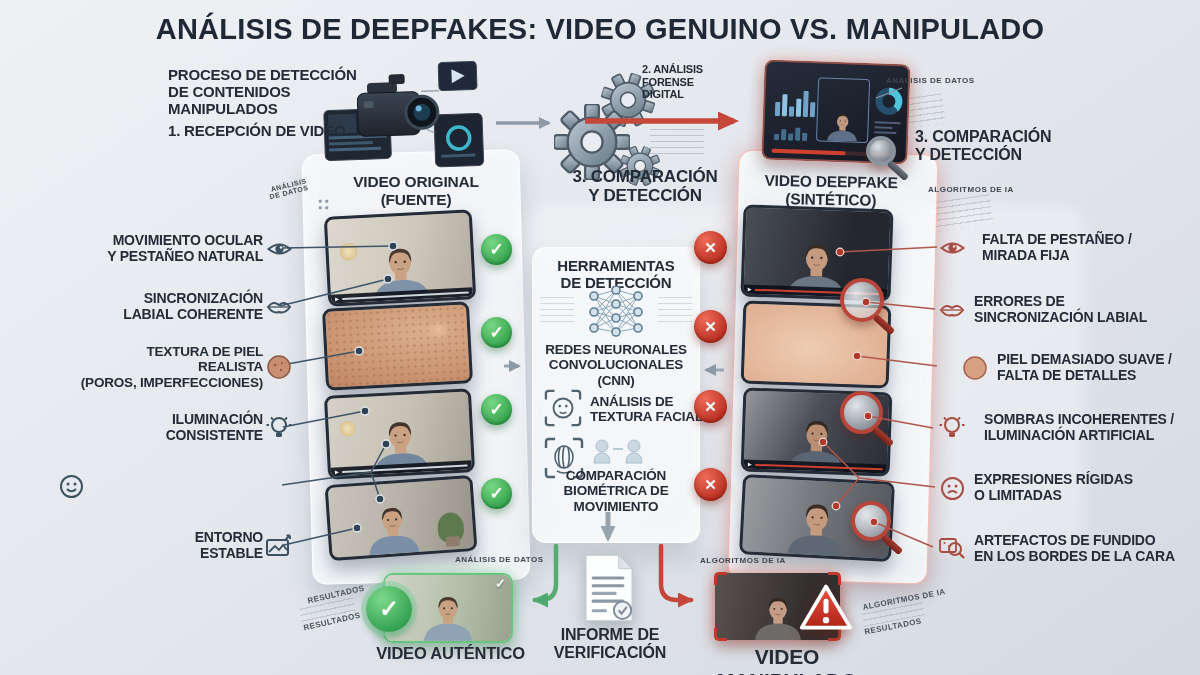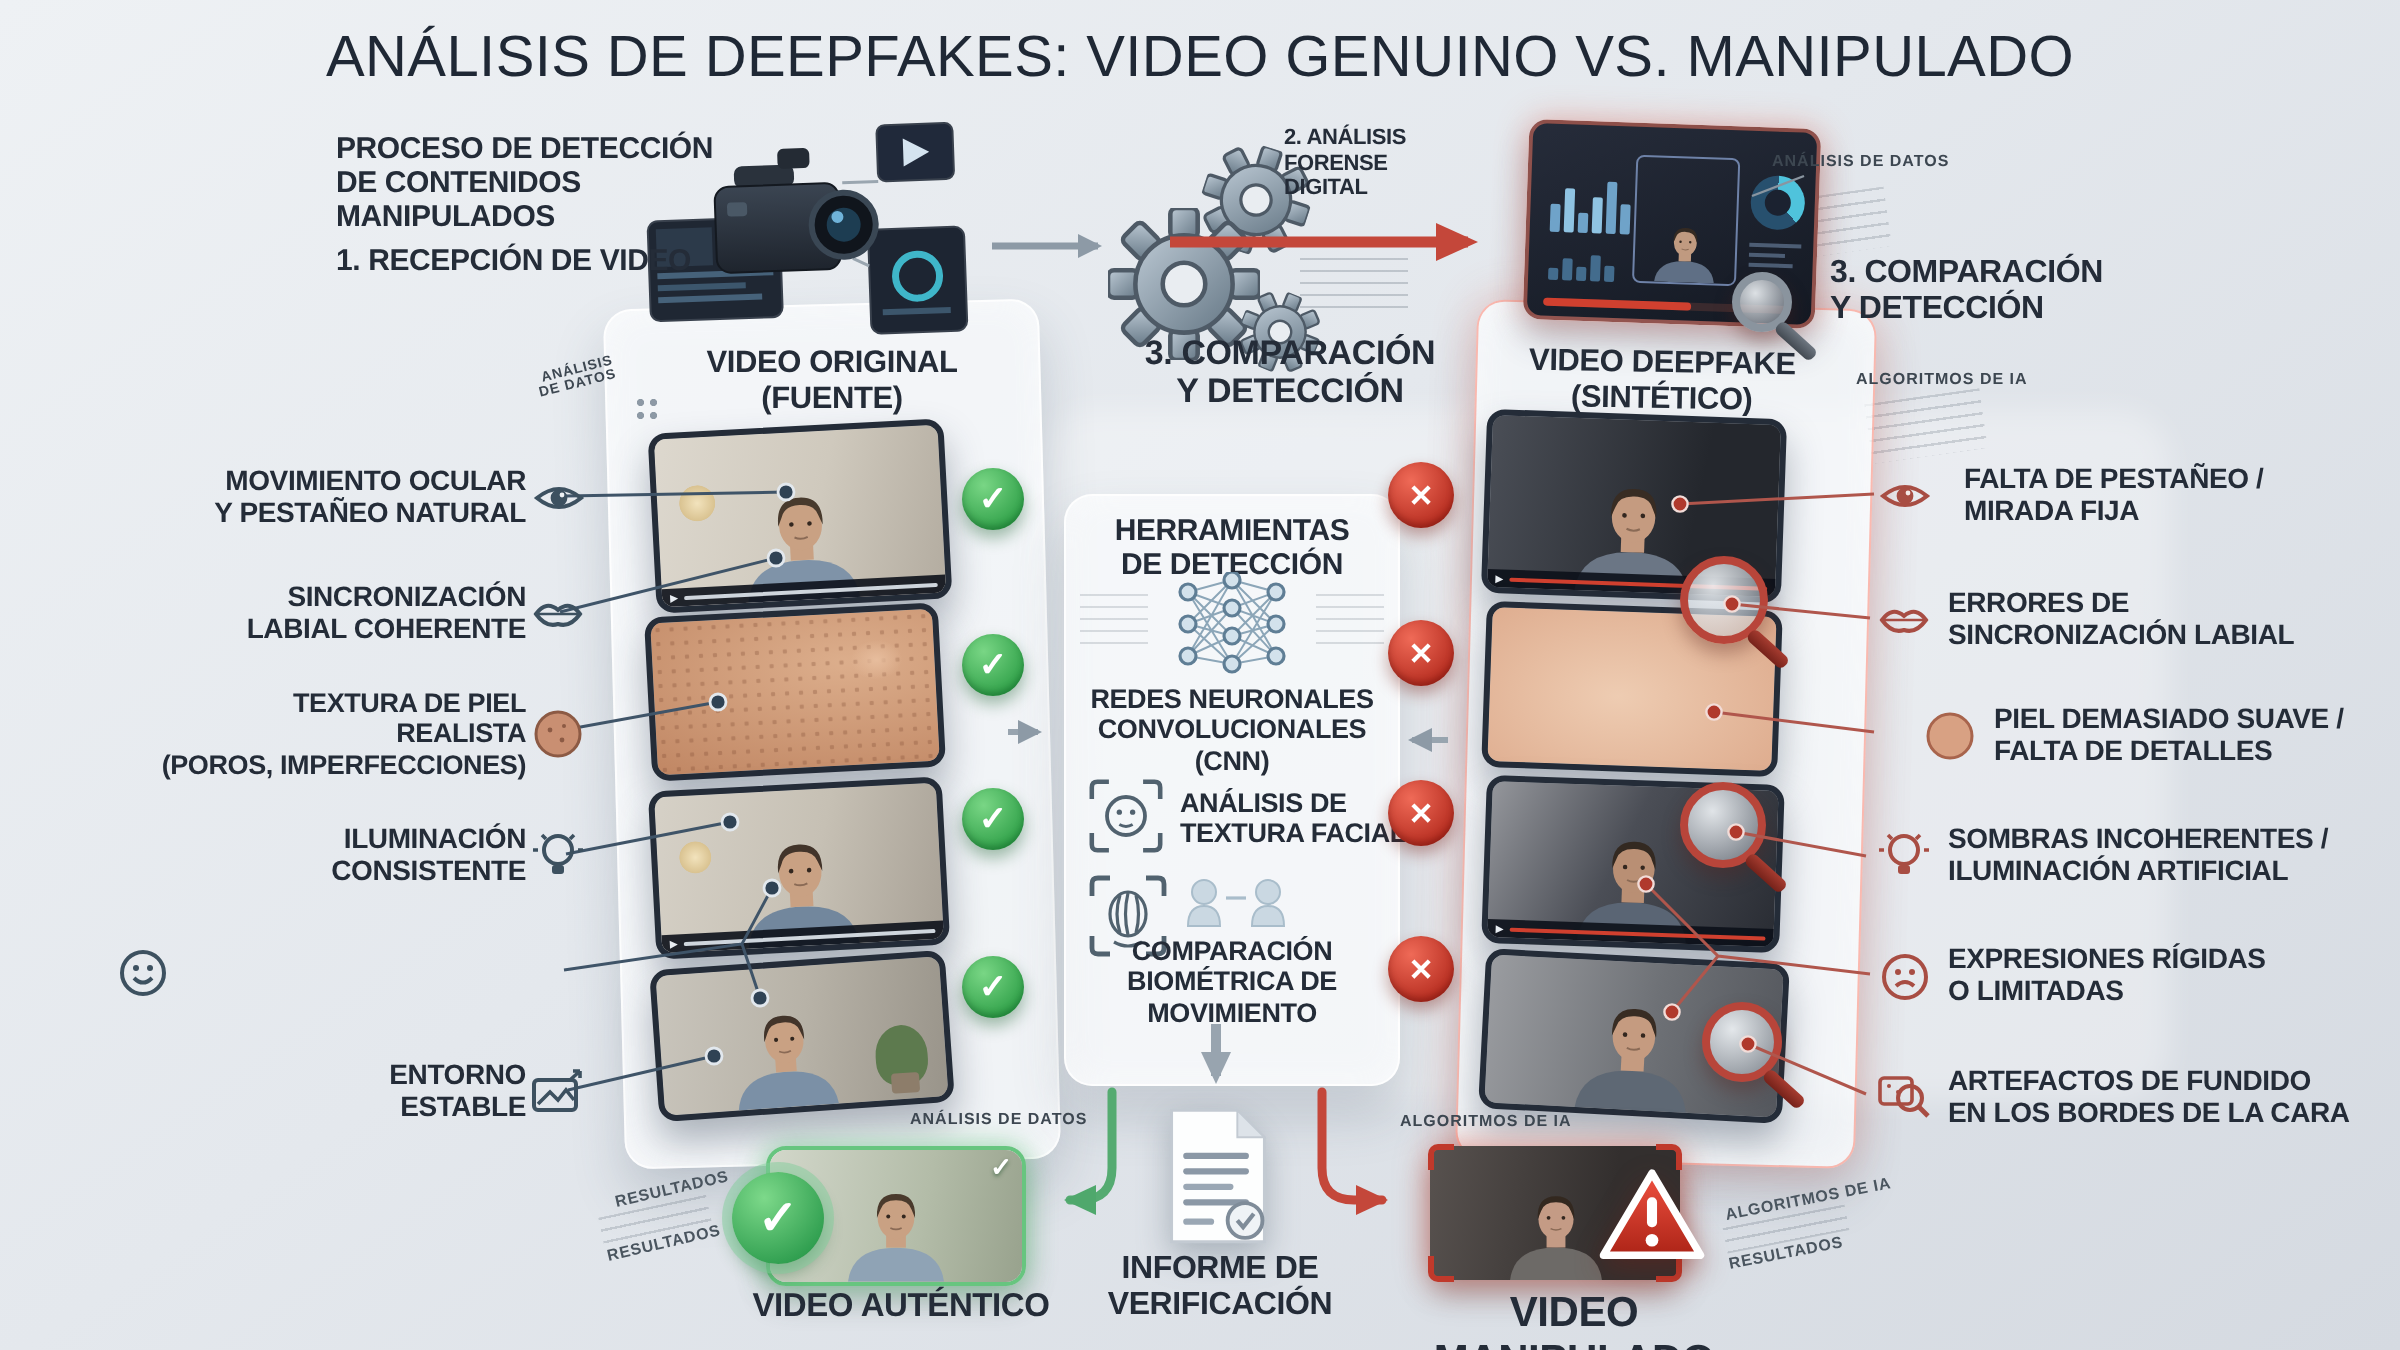--- a/index.html
+++ b/index.html
@@ -120,21 +120,21 @@
         <circle cx="866" cy="302" r="3.8"></circle>
         <circle cx="857" cy="356" r="3.8"></circle>
       <circle cx="868" cy="416" r="3.8"></circle>
         <circle cx="823" cy="442" r="3.8"></circle>
         <circle cx="836" cy="506" r="3.8"></circle>
         <circle cx="874" cy="522" r="3.8"></circle>
     </g>
     <path d="M902,88 L876,98" stroke="#8a95a0" stroke-width="1.2" fill="none"></path>
   </svg>
 
-  <div class="abs lab ctr" style="left:0;top:13px;width:1200px;font-size:29px;font-weight:400;color:#1f2835;letter-spacing:.2px;z-index:6">ANÁLISIS DE DEEPFAKES: VIDEO GENUINO VS. MANIPULADO</div>
+  <div class="abs lab ctr" style="left:0;top:13px;width:1200px;font-size:29px;font-weight:700;color:#1f2835;letter-spacing:.2px;z-index:6">ANÁLISIS DE DEEPFAKES: VIDEO GENUINO VS. MANIPULADO</div>
 
   <div class="abs lab pre" style="left:168px;top:66px;font-size:15px;z-index:6">PROCESO DE DETECCIÓN
 DE CONTENIDOS
 MANIPULADOS</div>
   <div class="abs lab" style="left:168px;top:122px;font-size:15px;z-index:6">1. RECEPCIÓN DE VIDEO</div>
 
   <div class="abs" style="left:322px;top:62px;width:162px;height:110px;transform:rotate(-2deg);z-index:3">
     <svg viewBox="0 0 162 110" width="162" height="110">
       <defs>
           <linearGradient id="camG" x1="0" y1="0" x2="0" y2="1">
@@ -579,21 +579,21 @@
 FALTA DE DETALLES</span>
   </div>
   <div class="feat-row" style="left:936px;top:409px;width:262px;height:38px">
     <span class="iconbox">
         <svg width="26" height="28" viewBox="0 0 26 28">
           <circle cx="13" cy="11" r="7" fill="none" stroke="#a84d43" stroke-width="2"></circle>
           <rect x="10" y="18.5" width="6" height="4.5" rx="1.5" fill="#a84d43"></rect>
           <path d="M3,11 H0.5 M25.5,11 H23 M5,3.5 L7,5.5 M21,3.5 L19,5.5" stroke="#a84d43" stroke-width="1.8"></path>
         </svg>
       </span>
-    <span class="txt pre" style="flex:1;margin-left:6px">SOMBRAS INCOHERENTES /
+    <span class="txt pre" style="flex:1;margin-left:16px">SOMBRAS INCOHERENTES /
 ILUMINACIÓN ARTIFICIAL</span>
   </div>
   <div class="feat-row" style="left:936px;top:469px;width:256px;height:38px">
     <span class="iconbox">
         <svg width="25" height="25" viewBox="0 0 25 25">
           <circle cx="12.5" cy="12.5" r="10.5" fill="none" stroke="#a84d43" stroke-width="2"></circle>
           <circle cx="9" cy="10" r="1.5" fill="#a84d43"></circle>
           <circle cx="16" cy="10" r="1.5" fill="#a84d43"></circle>
           <path d="M8,17 Q12.5,13 17,17" fill="none" stroke="#a84d43" stroke-width="2"></path>
         </svg>

